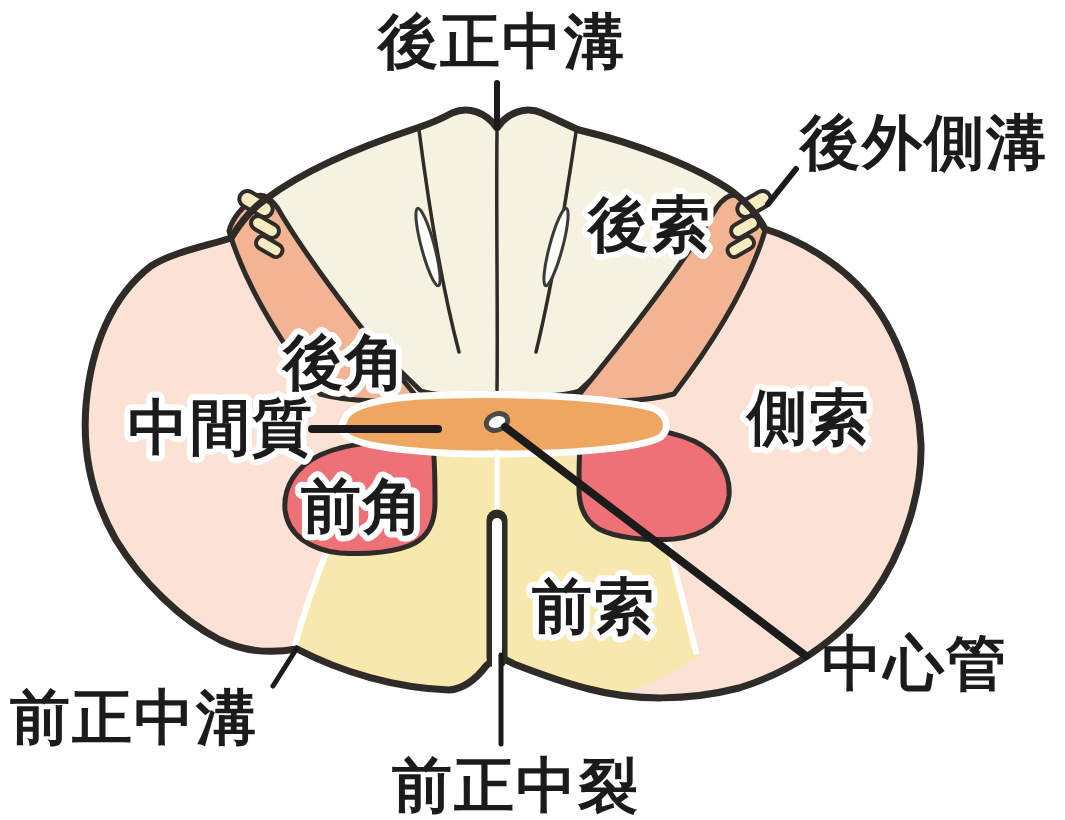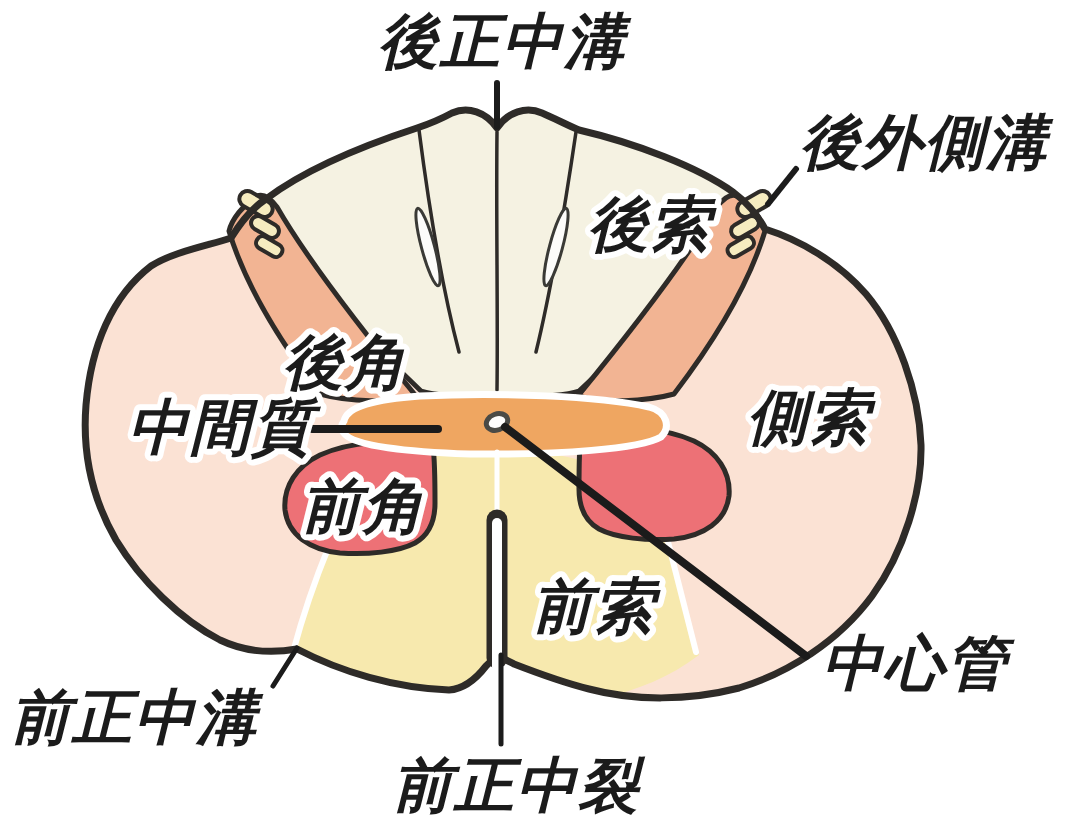--- a/index.html
+++ b/index.html
@@ -2,21 +2,20 @@
 <html><head>
 <meta charset="utf-8">
 <style>
   html,body{margin:0;padding:0;background:#ffffff;}
   .stage{
     position:relative;
     width:1065px;height:820px;
     background:#ffffff;
     font-family:"DejaVu Sans","Liberation Sans",sans-serif;
     overflow:hidden;
-    font-style:italic;
   }
   svg{display:block;}
   text{
     font-family:"DejaVu Sans","Liberation Sans",sans-serif;
     font-weight:700;
     font-size:60px;
     letter-spacing:2px;
     fill:#1b1b1b;
   }
   text.outlined{

